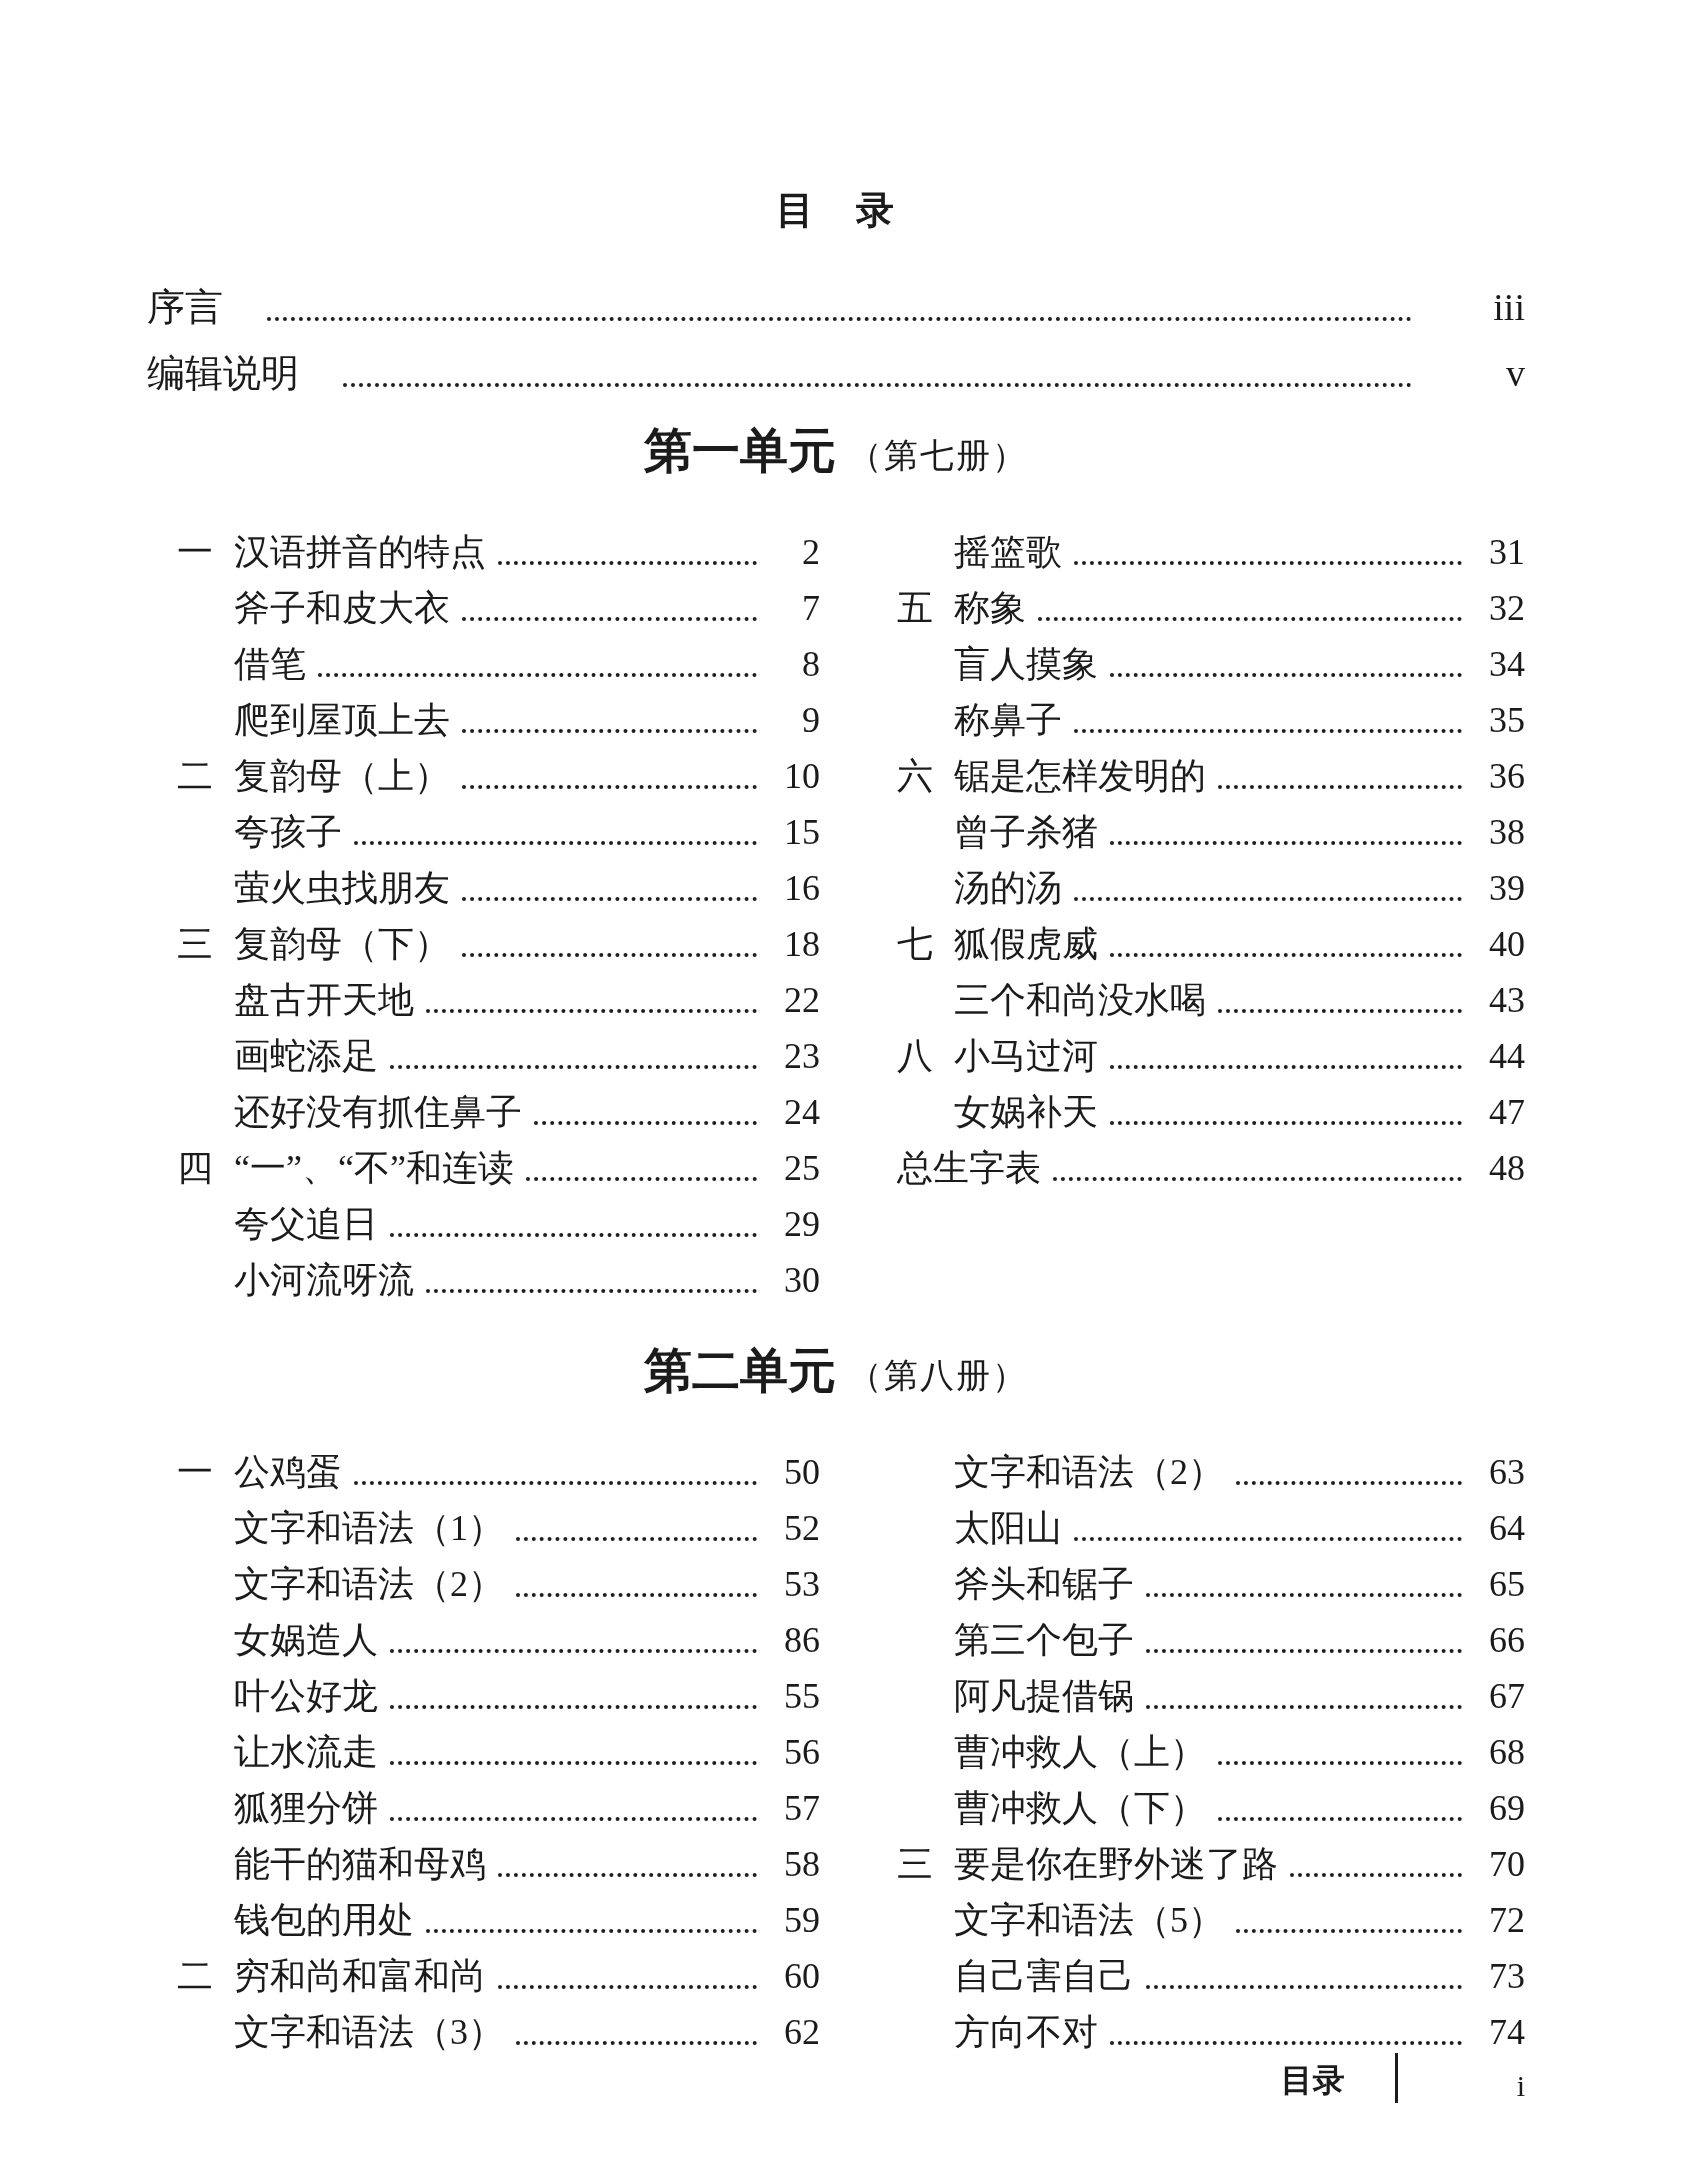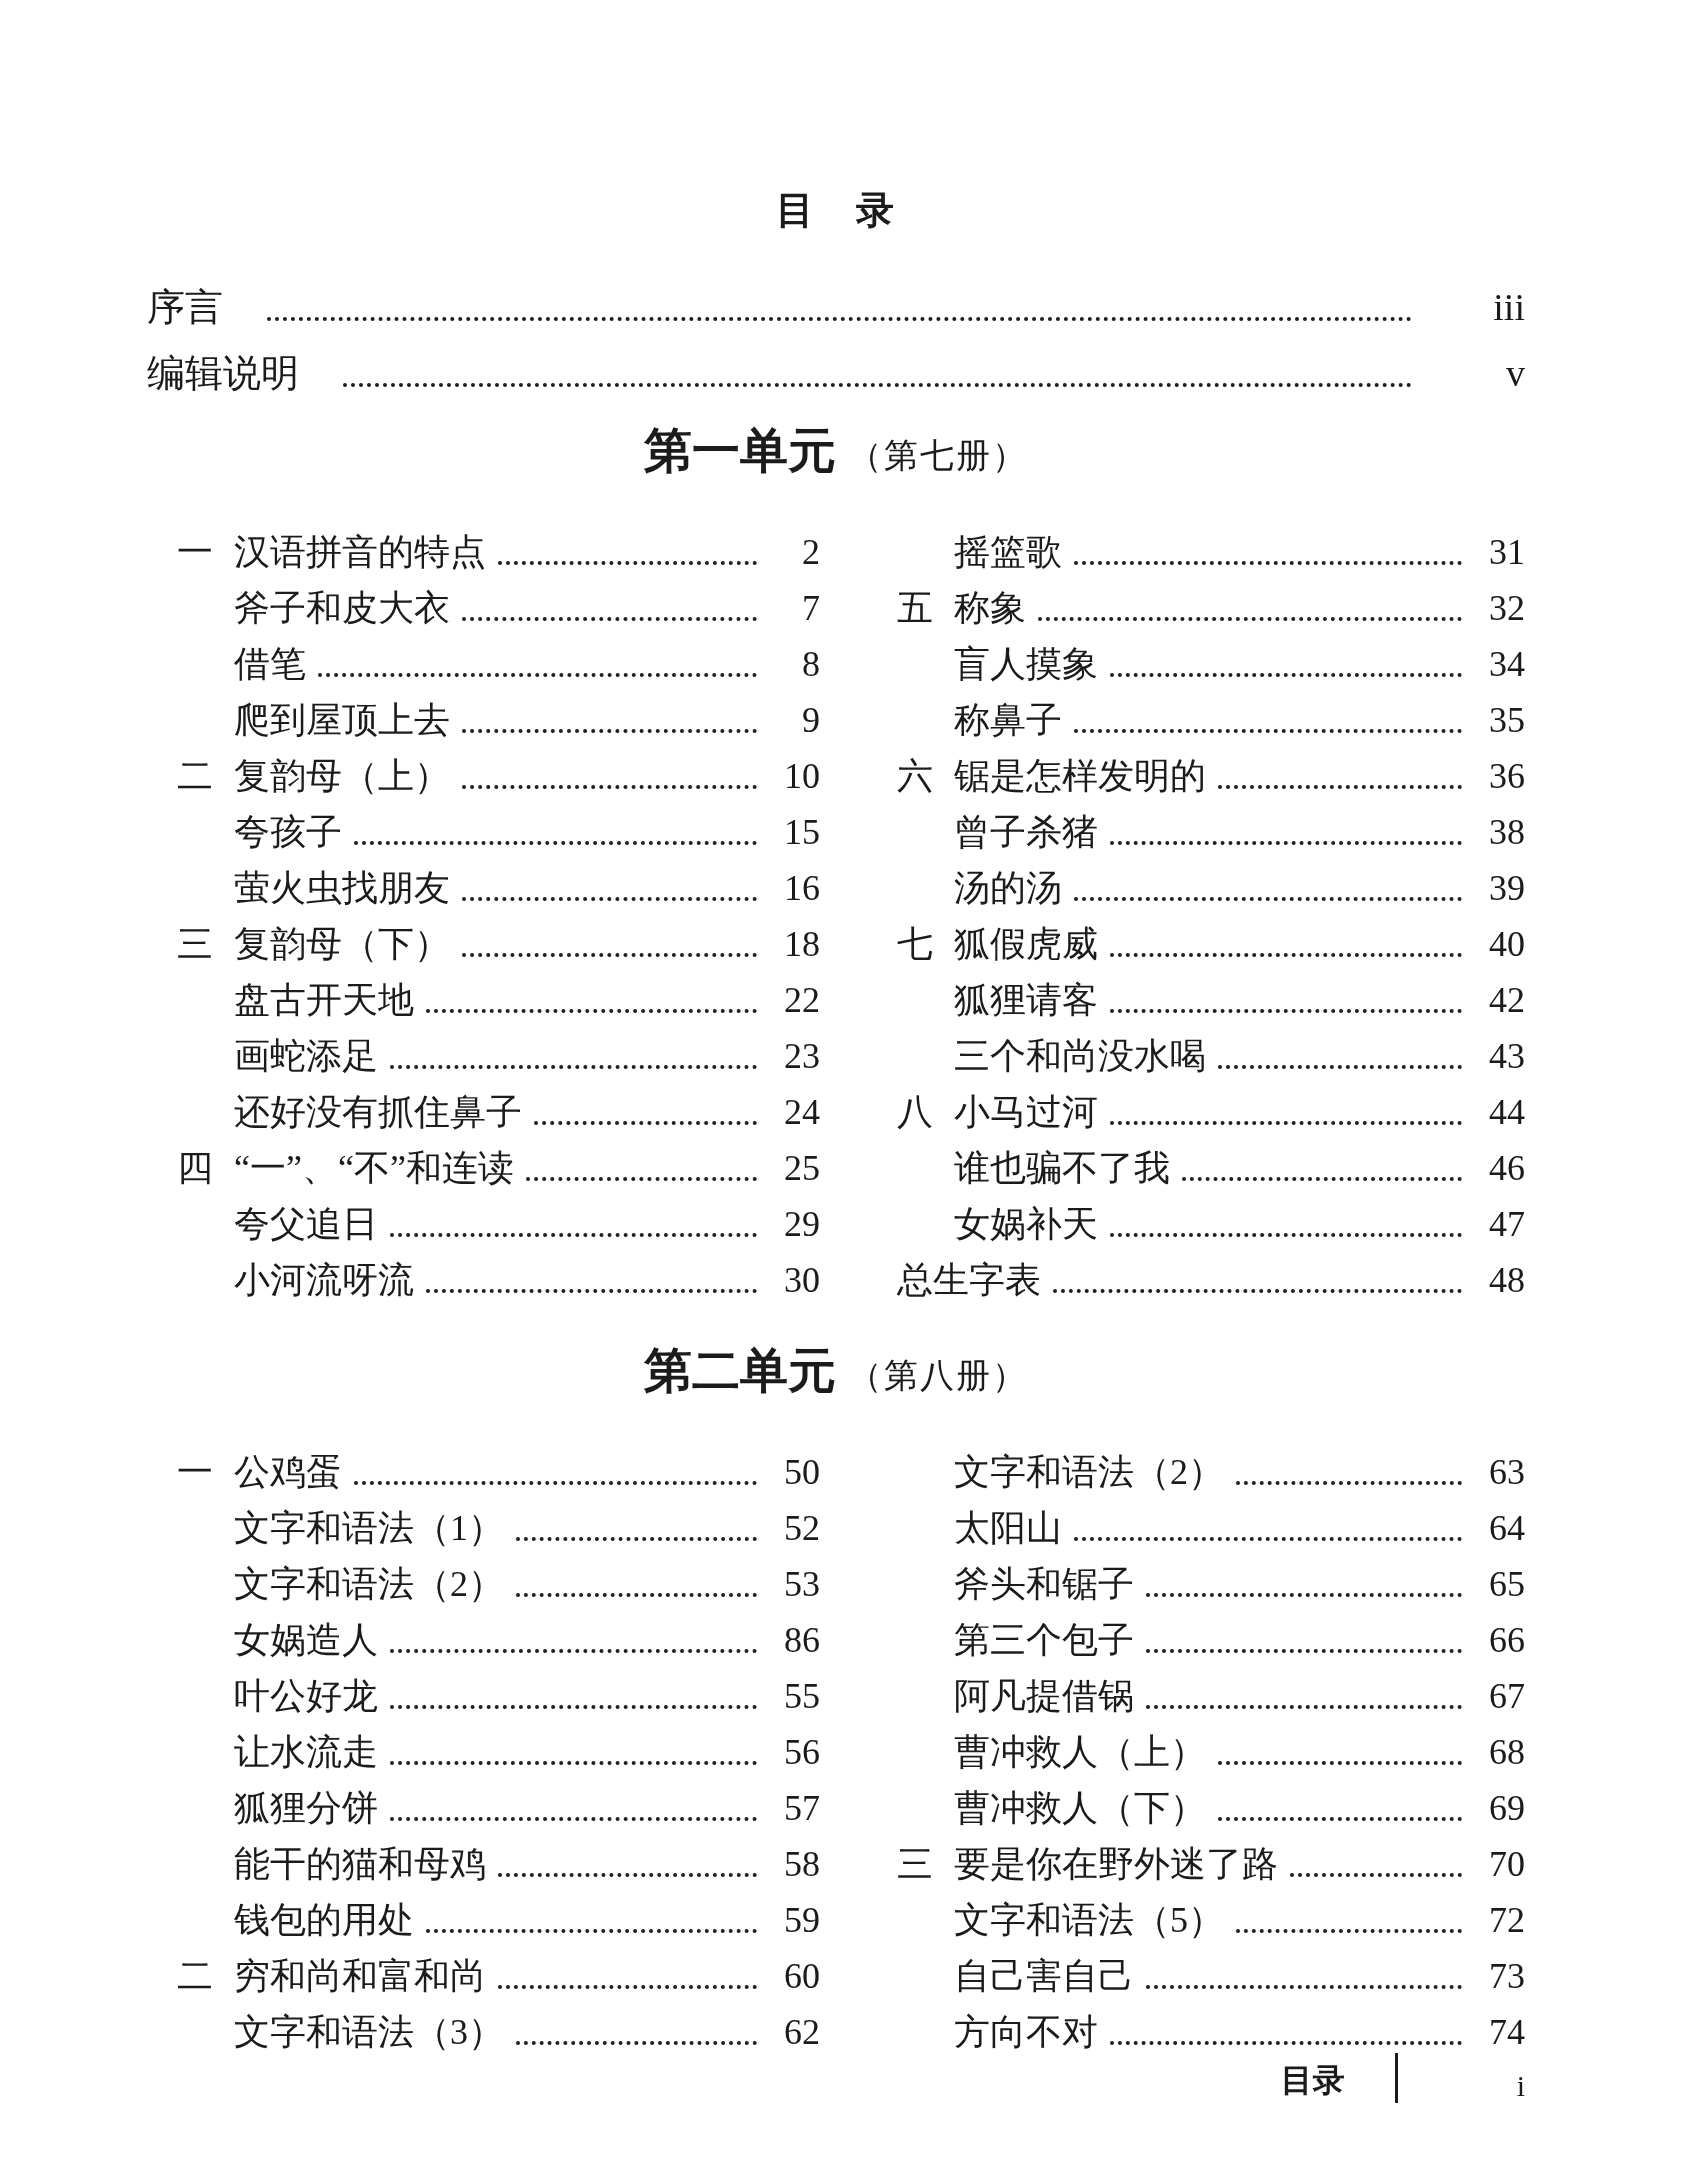--- a/index.html
+++ b/index.html
@@ -276,41 +276,29 @@
     <span class="toc-page">39</span>
   </div>
           <div class="toc-row">
     <span class="toc-num">七</span>
     <span class="toc-title">狐假虎威</span>
     <span class="leader"></span>
     <span class="toc-page">40</span>
   </div>
           <div class="toc-row">
     <span class="toc-num"></span>
-    <span class="toc-title">狐狸请客</span>
-    <span class="leader"></span>
-    <span class="toc-page">42</span>
-  </div>
-          <div class="toc-row">
-    <span class="toc-num"></span>
     <span class="toc-title">三个和尚没水喝</span>
     <span class="leader"></span>
     <span class="toc-page">43</span>
   </div>
           <div class="toc-row">
     <span class="toc-num">八</span>
     <span class="toc-title">小马过河</span>
     <span class="leader"></span>
     <span class="toc-page">44</span>
-  </div>
-          <div class="toc-row">
-    <span class="toc-num"></span>
-    <span class="toc-title">谁也骗不了我</span>
-    <span class="leader"></span>
-    <span class="toc-page">46</span>
   </div>
           <div class="toc-row">
     <span class="toc-num"></span>
     <span class="toc-title">女娲补天</span>
     <span class="leader"></span>
     <span class="toc-page">47</span>
   </div>
           <div class="toc-row">
 
     <span class="toc-title">总生字表</span>

